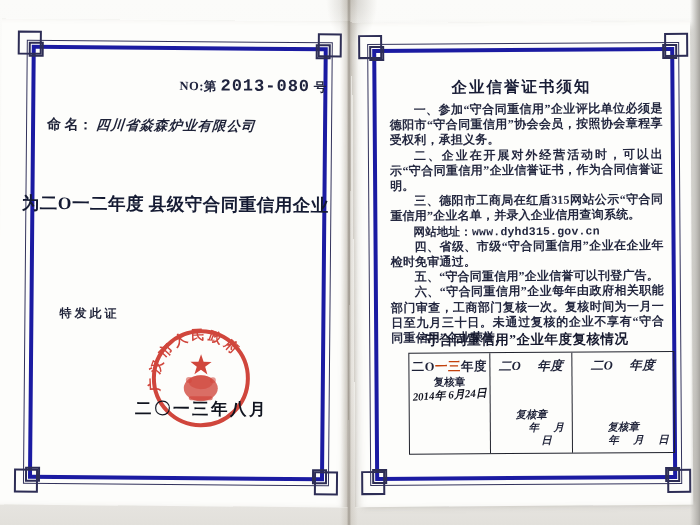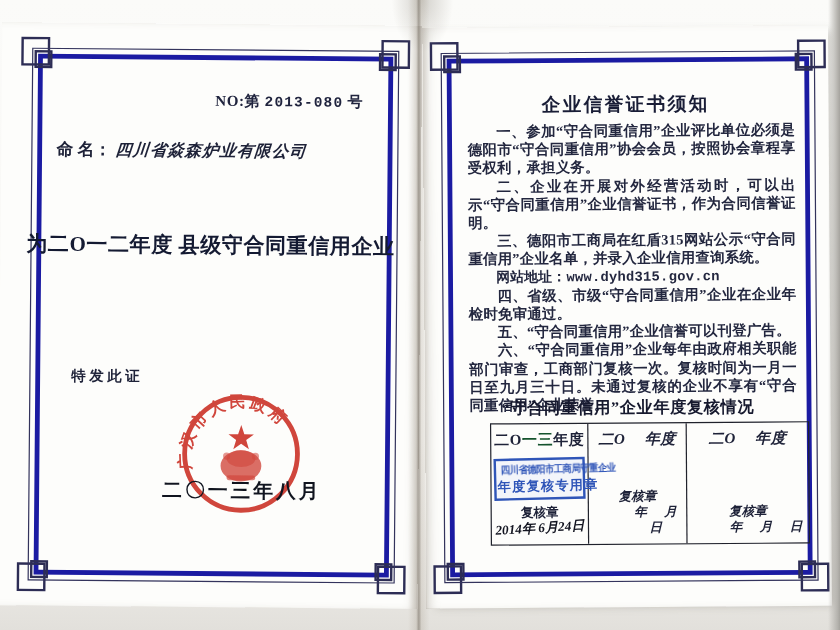--- a/index.html
+++ b/index.html
@@ -41,41 +41,41 @@
     position:absolute;left:326px;top:0;width:52px;height:44px;z-index:5;
     background:radial-gradient(ellipse at 50% 0%,rgba(150,145,135,.4),rgba(150,145,135,0) 70%);
   }
   .scan-right{
     position:absolute;right:0;top:0;width:10px;height:525px;z-index:7;
     background:linear-gradient(90deg,rgba(150,148,143,0),#b5b3ae 80%,#a5a39e 100%);
   }
 
   
   .no-line{position:absolute;left:178px;top:56px;font-size:12.5px;font-weight:bold;color:#20243e;letter-spacing:.5px;}
-  .no-num{font-family:"Liberation Mono",monospace;font-weight:bold;font-size:12px;letter-spacing:1px;}
+  .no-num{font-family:"Liberation Mono",monospace;font-weight:bold;font-size:17px;letter-spacing:1px;}
   .name-line{position:absolute;left:46px;top:97px;font-size:14px;font-weight:bold;}
   .company{font-style:italic;font-size:13.5px;letter-spacing:1px;transform:skewX(-4deg);display:inline-block;}
   .award-line{position:absolute;left:12px;top:172px;width:326px;text-align:center;font-size:17.5px;font-weight:bold;letter-spacing:.5px;color:#141a32;}
   .issue-line{position:absolute;left:60px;top:286px;font-size:12px;font-weight:bold;letter-spacing:3px;}
   .seal{position:absolute;left:146px;top:302px;width:112px;height:112px;opacity:.92;}
   .date-line{position:absolute;left:118px;top:378px;width:170px;text-align:center;font-size:16.5px;font-weight:bold;letter-spacing:2.5px;color:#10141f;z-index:4;}
 
   
   .notice-title{position:absolute;left:20px;top:55px;width:298px;text-align:center;font-size:15.5px;font-weight:bold;letter-spacing:2px;color:#191d36;}
   .notice-body{position:absolute;left:37px;top:80px;width:273px;font-size:12px;line-height:15.2px;font-weight:bold;color:#23273f;text-align:justify;letter-spacing:.2px;}
   .notice-body p{margin:0;text-indent:2em;}
   .web-line{margin:0;text-indent:0;font-family:"Liberation Mono",monospace;font-size:11.5px;font-weight:bold;}
   .review-title{position:absolute;left:20px;top:309px;width:298px;text-align:center;font-size:13.5px;font-weight:bold;letter-spacing:.5px;color:#16192e;}
   .review-table{position:absolute;left:54px;top:330px;width:264px;height:100px;border:1.5px solid #20222c;display:flex;}
   .rcol{display:flex;flex-direction:column;box-sizing:border-box;}
   .rcol + .rcol{border-left:1.5px solid #20222c;font-style:italic;}
   .rc0{width:80px;} .rc1{width:82px;} .rc2{width:100px;flex:1;}
   .rhead{padding-top:5px;text-align:center;font-size:12.5px;font-weight:bold;letter-spacing:.5px;white-space:nowrap;}
   .rhead .gap{display:inline-block;width:16px;}
-  .hand{color:#14532d;}
+  .hand{color:#c2410c;}
   .rmid{flex:1;display:flex;align-items:center;justify-content:center;}
   .rfoot{padding-bottom:6px;text-align:center;font-size:10.5px;font-weight:bold;line-height:13px;}
   .rdate{letter-spacing:2px;margin-left:32px;}
   .rdate-hand{font-style:italic;font-weight:600;font-size:11px;letter-spacing:0;transform:rotate(-3deg);display:inline-block;color:#121420;}
   .stamp{
     border:2px solid #2f55b8;color:#2f55b8;padding:2px 1px;width:70px;text-align:center;
     transform:rotate(-1deg);background:rgba(215,225,248,.25);
   }
   .stamp .l1{font-size:8.5px;letter-spacing:-.5px;filter:blur(.45px);white-space:nowrap;transform:scaleX(.92);font-weight:bold;}
   .stamp .l2{font-size:11px;font-weight:bold;letter-spacing:1px;white-space:nowrap;}
@@ -156,26 +156,20 @@
   </div>
 
   <div class="review-title">“守合同重信用”企业年度复核情况</div>
 
   <div class="review-table">
 
     <div class="rcol rc0">
       <div class="rhead">
         <span>二O</span><span class="hand">一三</span><span>年度</span>
       </div>
-      <div class="rmid">
-        <div class="stamp">
-          <div class="l1">四川省德阳市工商局守重企业</div>
-          <div class="l2">年度复核专用章</div>
-        </div>
-      </div>
       <div class="rfoot">
         <div>复核章</div>
         <div><span class="rdate-hand">2014年 6月24日</span></div>
       </div>
     </div>
 
     <div class="rcol rc1">
       <div class="rhead">
         <span>二O</span><span class="gap"></span><span>年度</span>
       </div>

